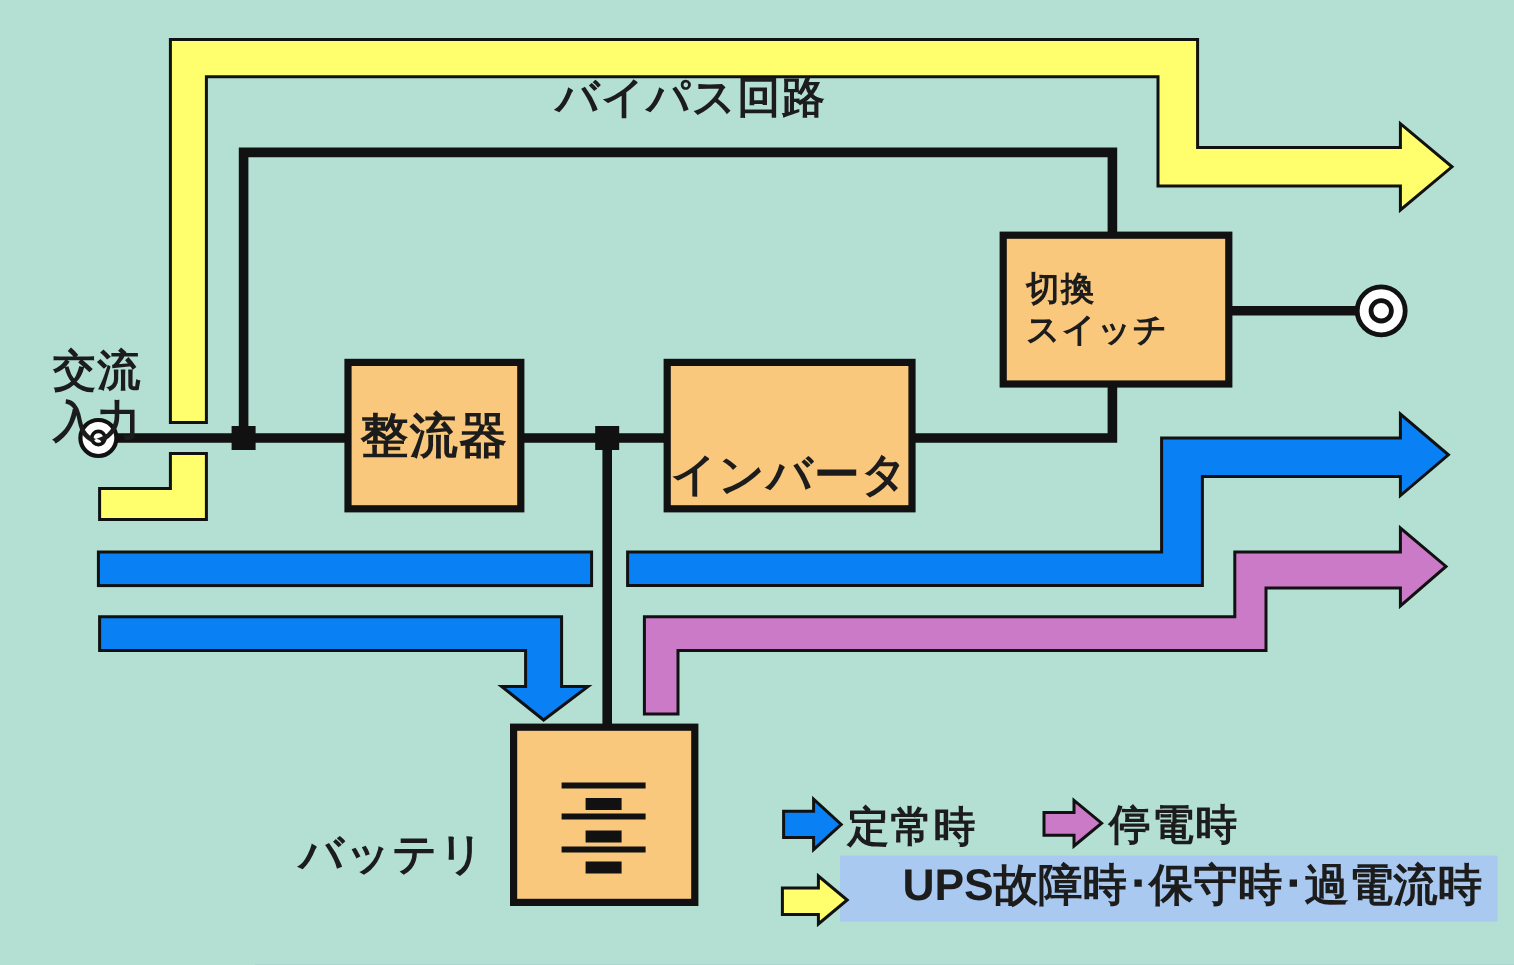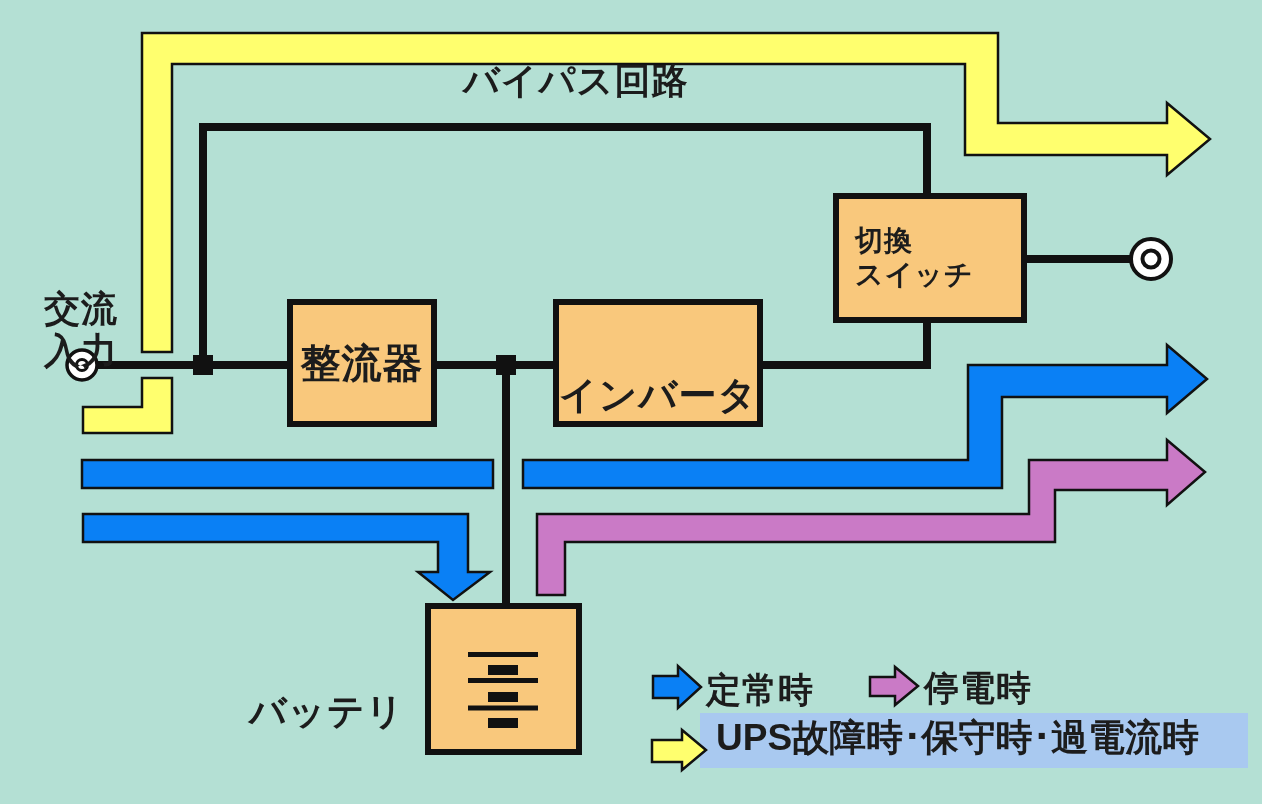--- a/index.html
+++ b/index.html
@@ -29,21 +29,21 @@
   .lbl-bypass{left:463px;top:60px;font-size:36px;}
   .lbl-acin{left:44px;top:260px;font-size:36px;margin-top:28px;}
   .lbl-acout{left:1073px;top:190px;font-size:36px;}
   .lbl-battery{left:249px;top:661px;font-size:37px;margin-top:29px;}
   .box-rectifier{left:287px;top:299px;width:150px;height:128px;font-size:40px;}
   .box-inverter{left:553px;top:299px;width:210px;height:128px;font-size:38px;margin-top:32px;}
   .box-switch{left:833px;top:193px;width:194px;height:130px;font-size:28px;
     justify-content:flex-start;padding-left:22px;box-sizing:border-box;line-height:1.2;}
   .lbl-normal{left:706px;top:669px;font-size:35px;}
   .lbl-outage{left:924px;top:667px;font-size:35px;}
-  .lbl-ups{left:716px;top:716px;font-size:37px;letter-spacing:0;}
+  .lbl-ups{left:752px;top:716px;font-size:37px;letter-spacing:0;}
 </style>
 </head>
 <body>
 
 <div id="stage" style="background: rgb(180, 224, 212);">
 
   <svg id="diagram-svg" width="1262" height="804" viewBox="0 0 1262 804">
 
     <polygon stroke="#111" stroke-width="2.5" points="83,407 142,407 142,378 172,378 172,433 83,433" fill="#ffff6e"></polygon>
 

